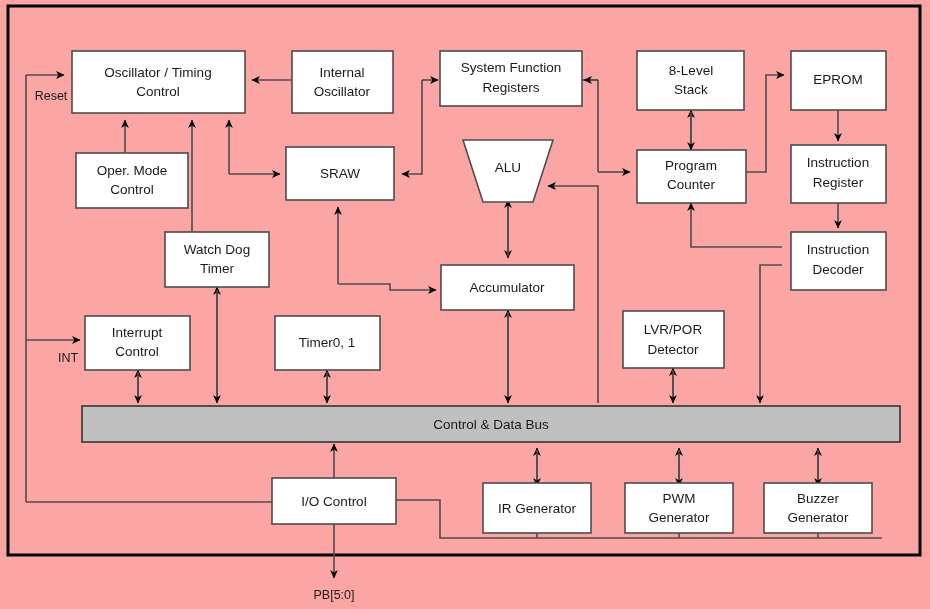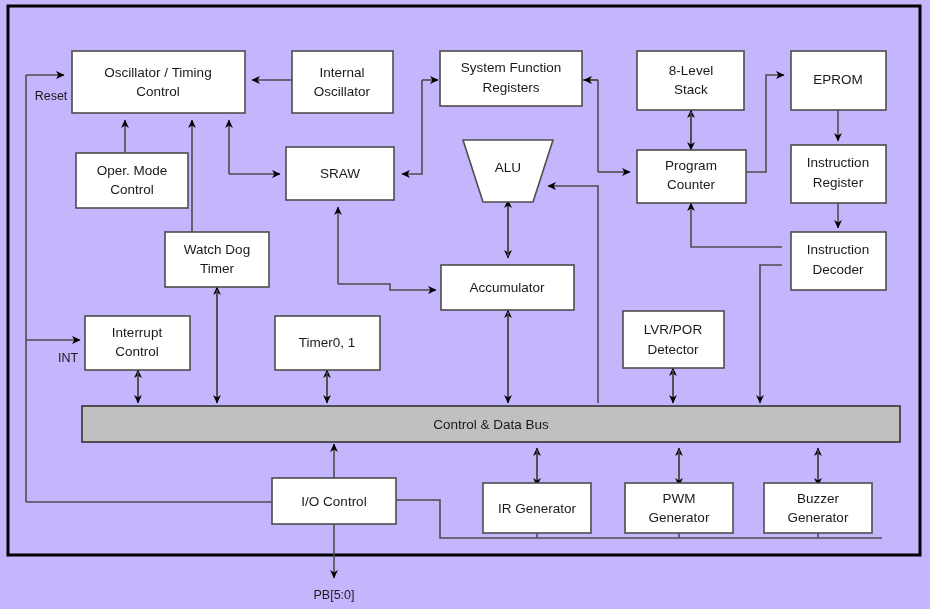--- a/index.html
+++ b/index.html
@@ -1,17 +1,17 @@
 <!DOCTYPE html>
 <html><head>
 <meta charset="utf-8">
 <style>
   html,body{margin:0;padding:0;background:#ffffff;}
   body{font-family:"Liberation Sans",sans-serif;}
-  #stage{position:relative;width:930px;height:609px;background:#c4b5fd;overflow:hidden;text-align:right;}
+  #stage{position:relative;width:930px;height:609px;background:#fca5a5;overflow:hidden;text-align:right;}
   svg{display:block;}
   .blk{fill:#ffffff;stroke:#4d4d4d;stroke-width:1.6;}
   .bus{fill:#c0c0c0;stroke:#333333;stroke-width:1.6;}
   .frame{fill:none;stroke:#000000;stroke-width:3;}
   .wire{stroke:#4d4d4d;stroke-width:1.6;fill:none;}
   .lbl{font-family:"Liberation Sans",sans-serif;font-size:13.5px;fill:#1a1a1a;text-anchor:middle;dominant-baseline:middle;}
   .buslbl{font-family:"Liberation Sans",sans-serif;font-size:13.5px;fill:#1a1a1a;text-anchor:middle;dominant-baseline:middle;}
   .sig{font-family:"Liberation Sans",sans-serif;font-size:12.5px;fill:#1a1a1a;text-anchor:middle;dominant-baseline:middle;}
 </style>
 </head>

